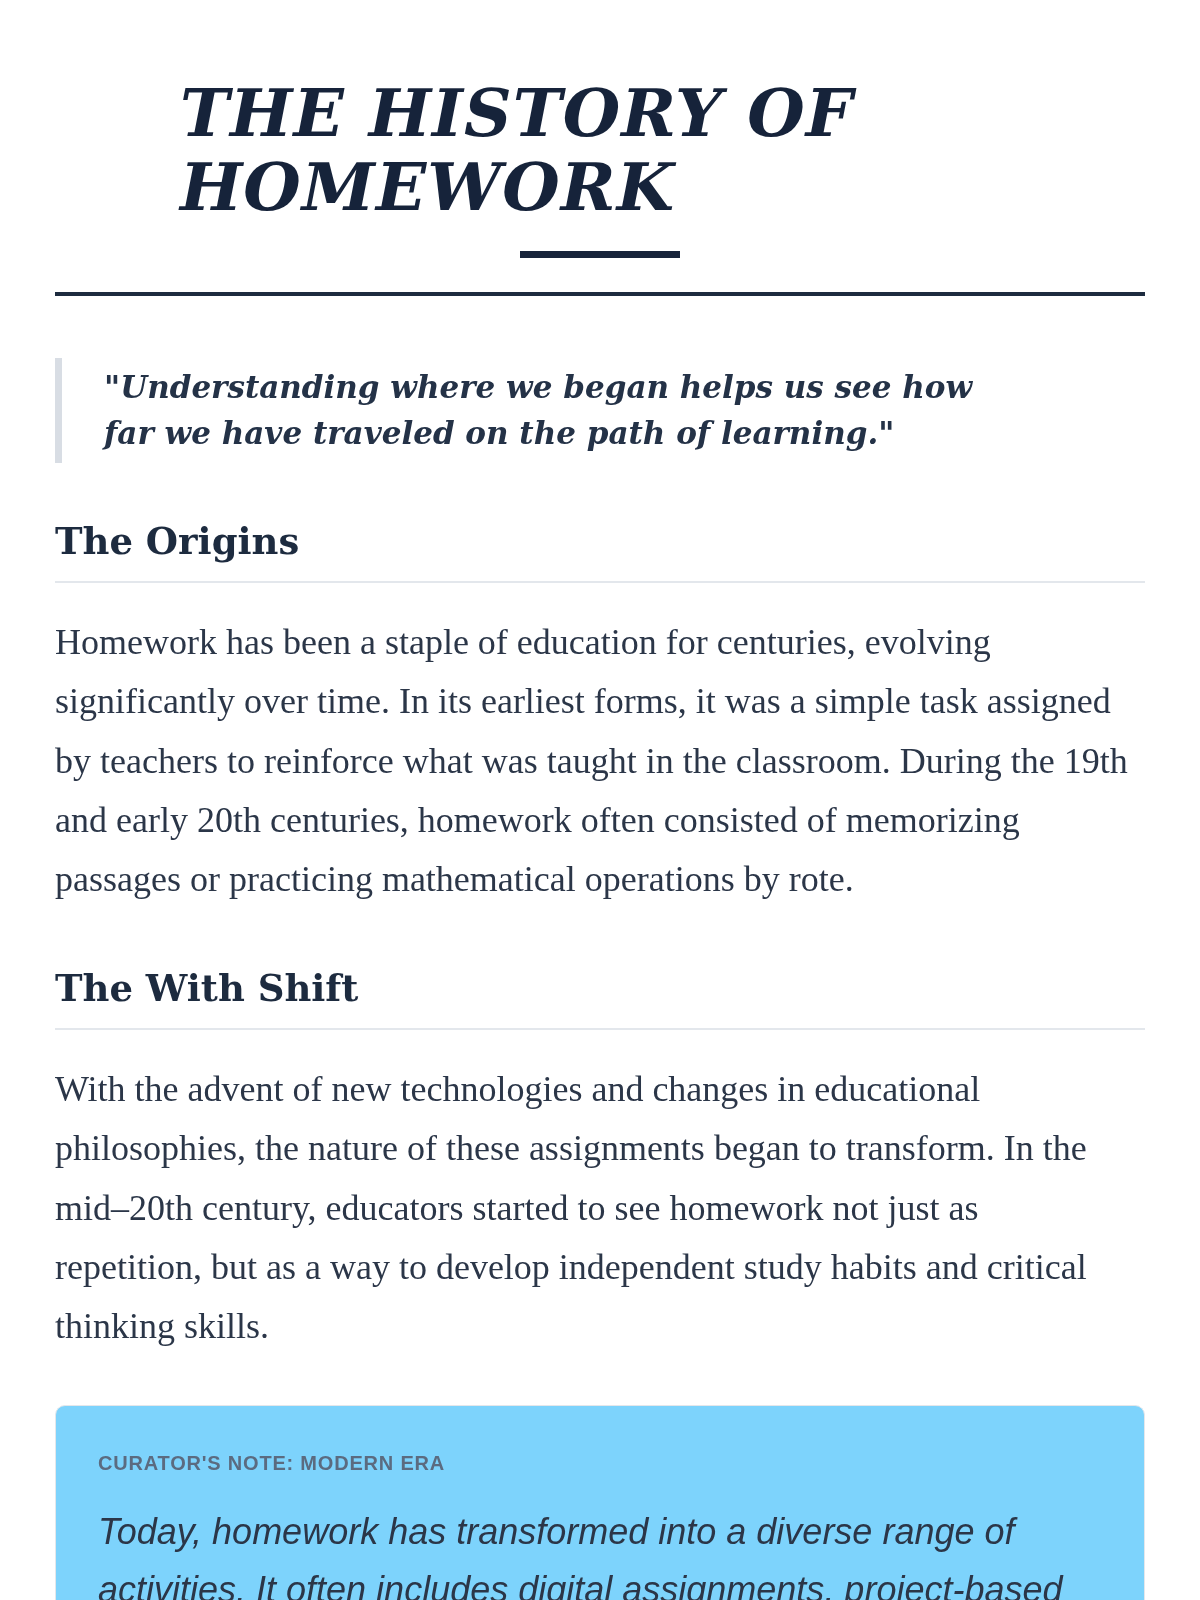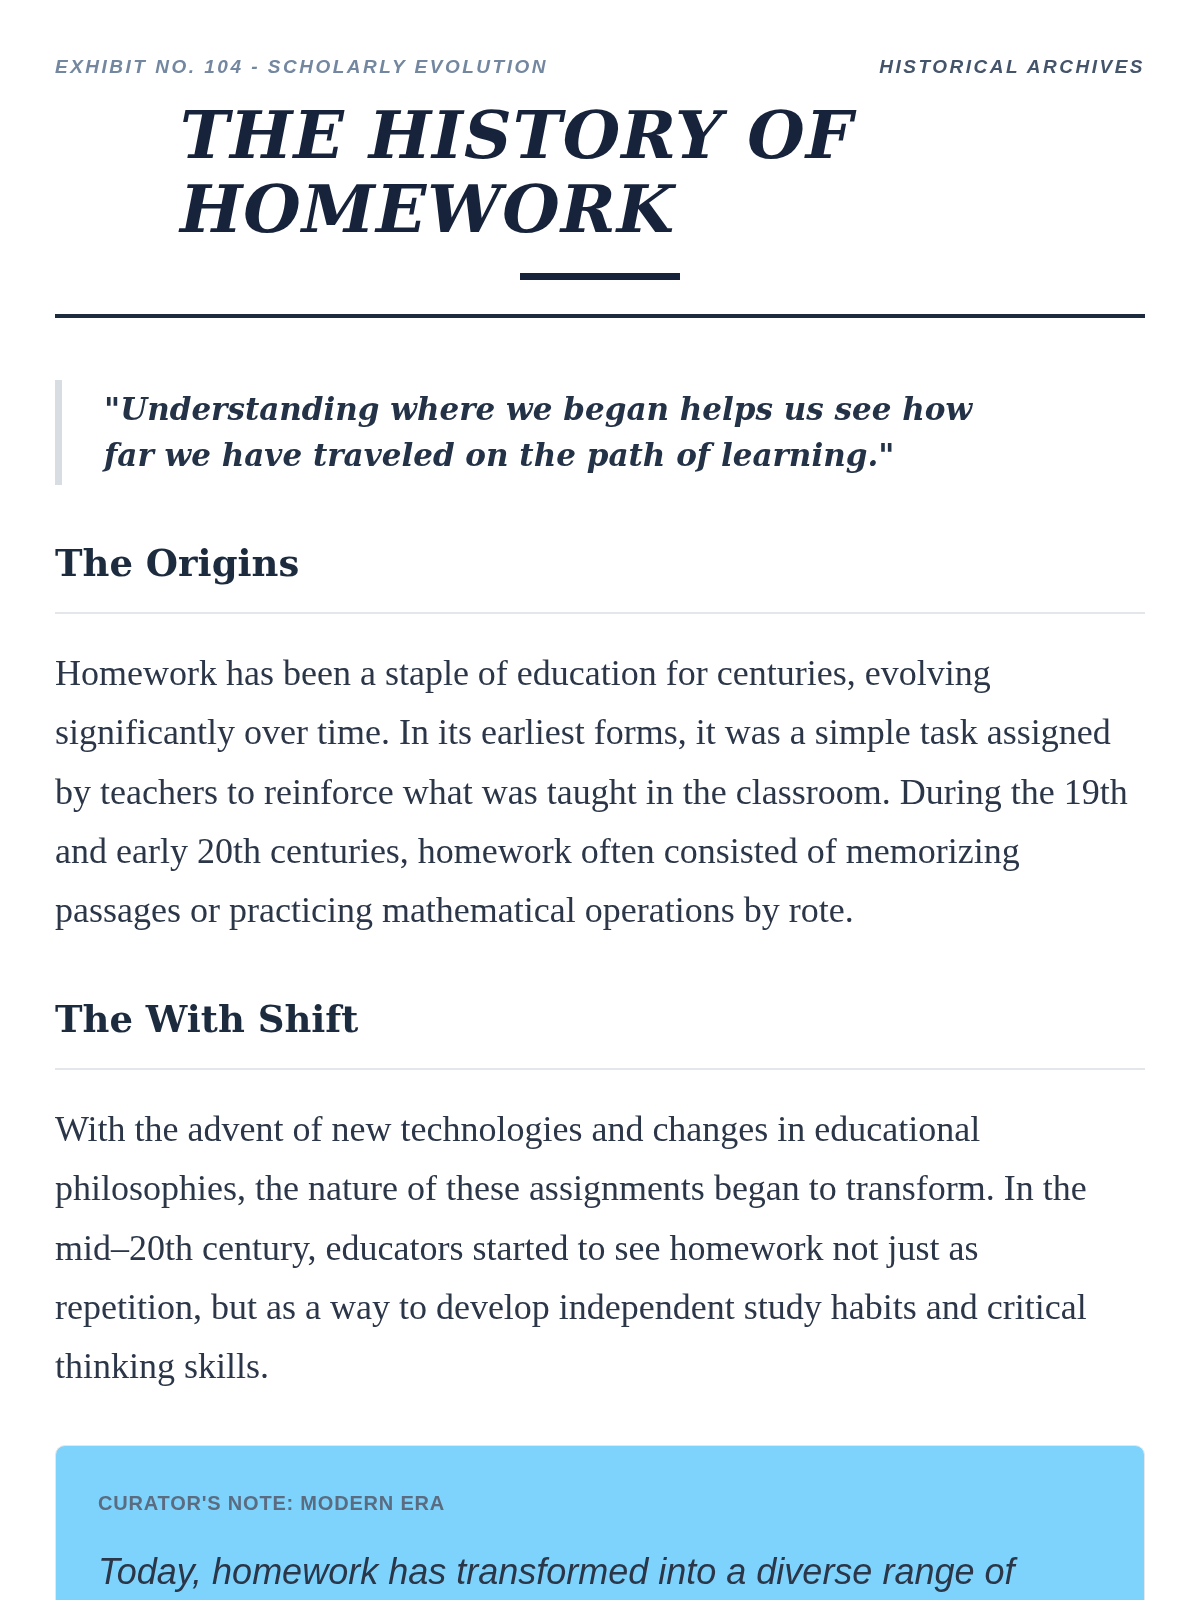--- a/index.html
+++ b/index.html
@@ -74,21 +74,21 @@
     max-width: 1020px;
   }
 
   
   .section { margin-top: 56px; }
   .section-heading {
     font-family: "DejaVu Serif", "Liberation Serif", serif;
     font-weight: 800;
     font-size: 37px;
     color: #1d2b3f;
-    padding-bottom: 27px;
+    padding-bottom: 18px;
     border-bottom: 2px solid #e3e7ec;
   }
   .section-body {
     margin-top: 30px;
     font-family: "Liberation Serif", serif;
     font-size: 36px;
     line-height: 1.65;
     color: #2b3648;
     max-width: 1075px;
   }
@@ -116,24 +116,20 @@
     line-height: 1.62;
     color: #2b3648;
     max-width: 990px;
   }
 </style>
 </head>
 <body>
 
 <div class="page">
 
-  <header class="top-row">
-    <span class="eyebrow-left">EXHIBIT NO. 104 - SCHOLARLY EVOLUTION</span>
-    <span class="eyebrow-right">HISTORICAL ARCHIVES</span>
-  </header>
 
   <h1 class="title">THE HISTORY OF HOMEWORK</h1>
 
   <div class="title-underline"></div>
 
   <hr class="rule">
 
   <blockquote class="quote">"Understanding where we began helps us see how far we have traveled on the path of learning."</blockquote>
 
   <section class="section">

